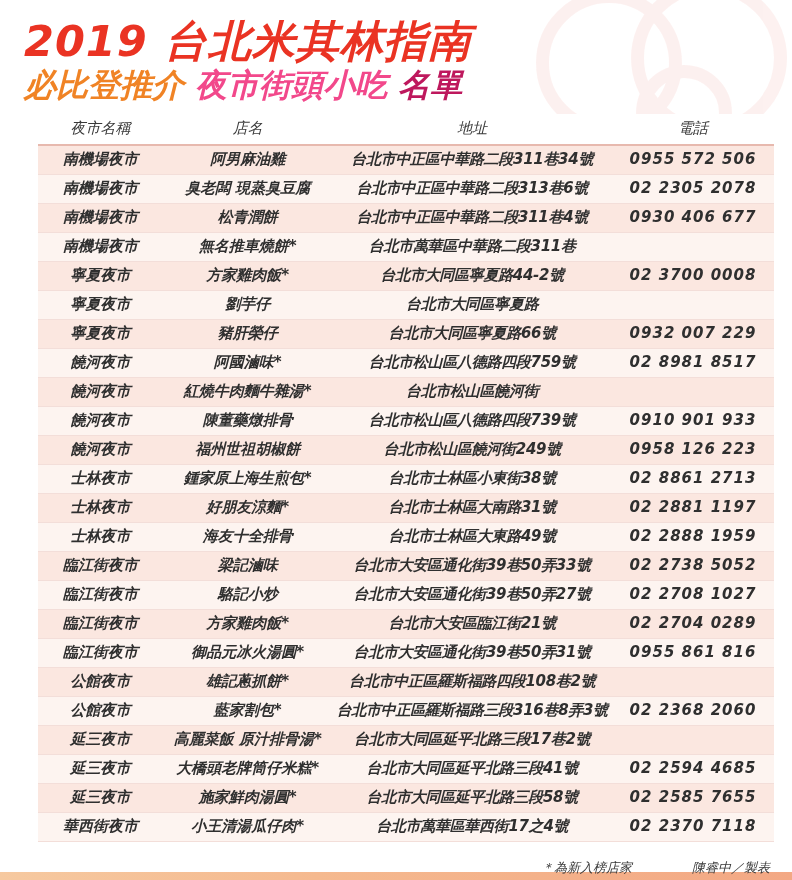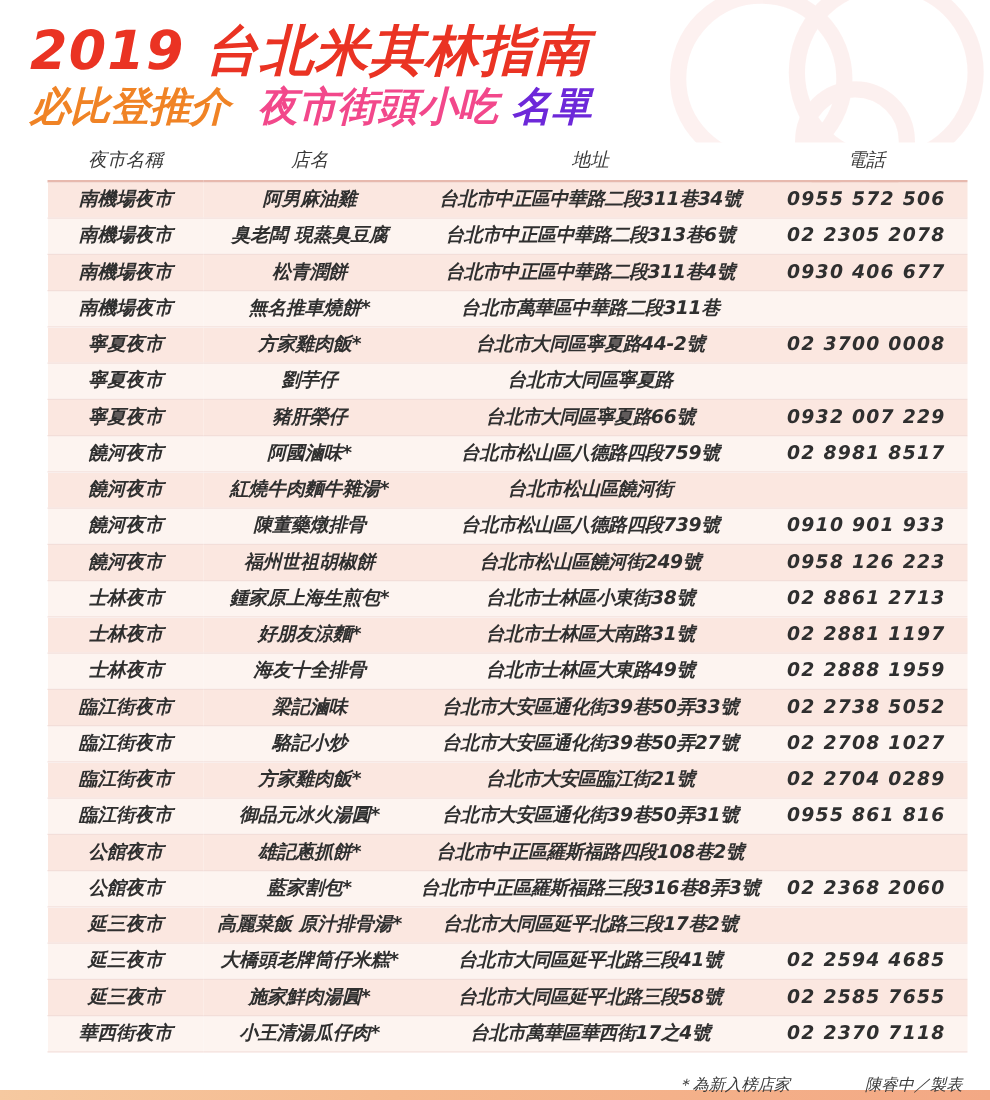--- a/index.html
+++ b/index.html
@@ -55,22 +55,22 @@
     white-space: nowrap;
   }
   .title-line2 {
     margin-top: 4px;
     font-size: 32px;
     font-weight: bold;
     line-height: 1.1;
     white-space: nowrap;
   }
   .title-line2 .seg-orange { color: #f08325; }
-  .title-line2 .seg-pink   { color: #f2488b; margin-left: 11px; }
-  .title-line2 .seg-orange2{ color: #6d28d9; }
+  .title-line2 .seg-pink   { color: #f2488b; }
+  .title-line2 .seg-orange2{ color: #be185d; }
 
   .table-wrap {
     margin: 8px 18px 0 18px;
     position: relative;
     z-index: 2;
     padding-left: 20px;
   }
   table {
     width: 100%;
     border-collapse: collapse;

